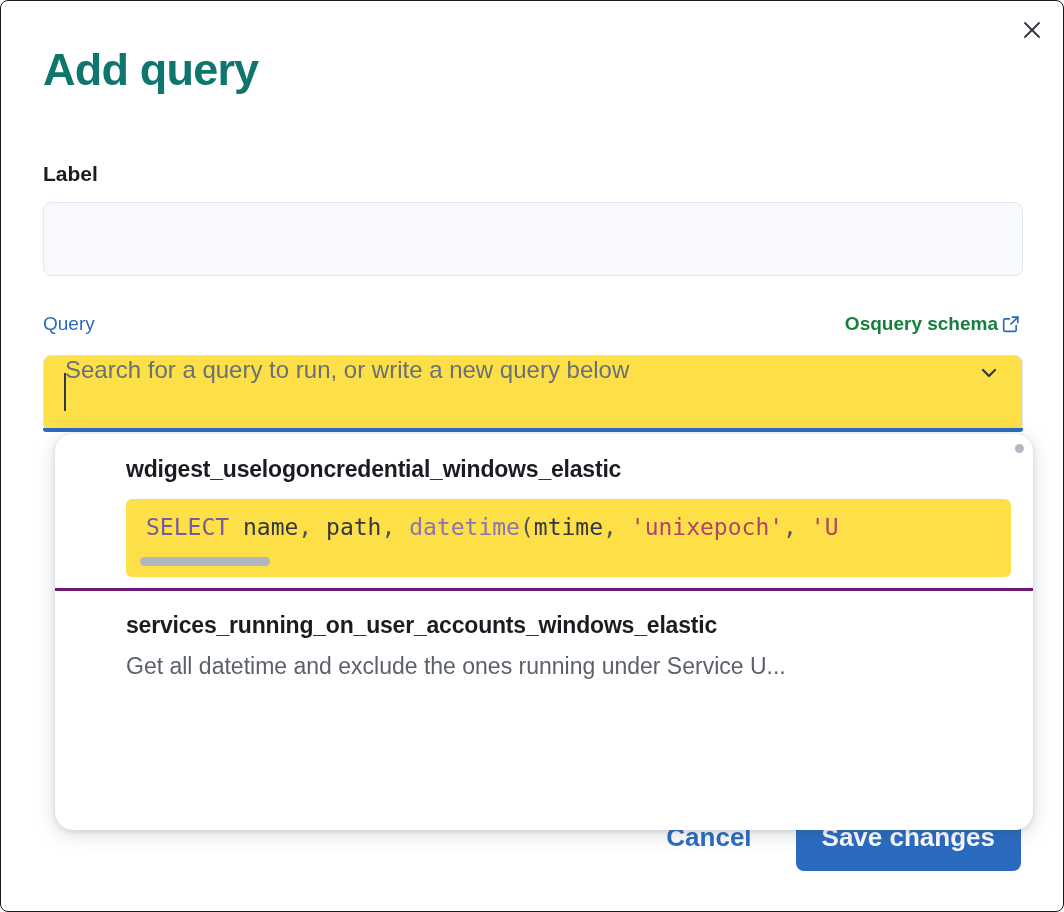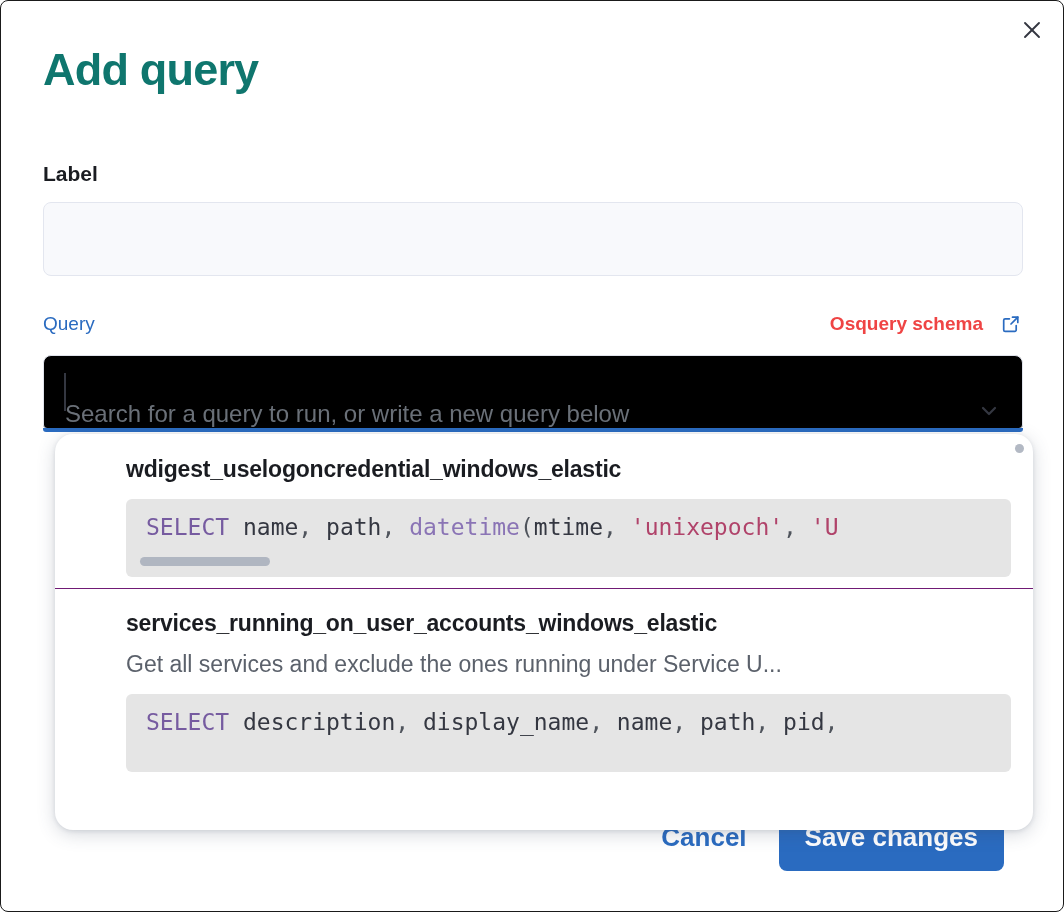--- a/index.html
+++ b/index.html
@@ -90,42 +90,42 @@
     font-size: 19px;
     font-weight: 400;
     color: #2a6bc0;
   }
   .schema-link {
     position: absolute;
     right: 42px;
     top: 312px;
     display: flex;
     align-items: center;
-    gap: 18px;
+    gap: 3px;
     font-size: 19px;
     font-weight: 600;
-    color: #ef4444;
+    color: #15803d;
     text-decoration: none;
     cursor: pointer;
   }
   .schema-link svg { display: block; }
 
   
   .combo-wrap {
     position: absolute;
     left: 42px;
     top: 354px;
     width: 980px;
     height: 74px;
-    background: #000000;
+    background: #fde047;
     border: 1px solid #e0e3eb;
     border-radius: 8px 8px 4px 4px;
     box-sizing: border-box;
     display: flex;
-    align-items: flex-end;
+    align-items: flex-start;
     padding: 0 16px;
   }
   .combo-caret {
     position: absolute;
     left: 63px;
     top: 372px;
     width: 2px;
     height: 38px;
     background: #343741;
   }
@@ -186,38 +186,38 @@
   .opt-list {
     position: absolute;
     inset: 0;
     overflow: hidden;
   }
   .option {
     padding: 22px 22px 0 71px;
     position: relative;
     cursor: pointer;
   }
-  .option + .option { border-top: 1px solid #701a75; margin-top: 11px; padding-top: 21px; }
+  .option + .option { border-top: 3px solid #701a75; margin-top: 11px; padding-top: 21px; }
   .opt-title {
     font-size: 23px;
     font-weight: 700;
     color: #1a1c21;
     letter-spacing: -0.2px;
     white-space: nowrap;
   }
   .opt-desc {
     margin-top: 14px;
     font-size: 23px;
     color: #5b616b;
     white-space: nowrap;
     overflow: hidden;
   }
   .code-block {
     margin-top: 16px;
-    background: #e5e5e5;
+    background: #fde047;
     border-radius: 6px;
     padding: 13px 0 0 0;
     position: relative;
     overflow: hidden;
     height: 78px;
     box-sizing: border-box;
   }
   .code-line {
     font-family: "DejaVu Sans Mono", "Liberation Mono", monospace;
     font-size: 23px;
@@ -236,25 +236,25 @@
     bottom: 11px;
     width: 130px;
     height: 9px;
     background: #b0b6c1;
     border-radius: 5px;
   }
 
   
   .footer {
     position: absolute;
-    right: 59px;
+    right: 42px;
     bottom: 40px;
     display: flex;
     align-items: center;
-    gap: 16px;
+    gap: 28px;
     z-index: 5;
   }
   .btn-cancel {
     font-size: 26px;
     font-weight: 600;
     color: #2a6bc0;
     background: none;
     border: none;
     cursor: pointer;
     font-family: "Liberation Sans", sans-serif;
@@ -323,21 +323,18 @@
     <div class="opt-list" id="opt-list">
         <div class="option">
           <div class="opt-title">wdigest_uselogoncredential_windows_elastic</div>
           <div class="code-block">
             <div class="code-line"><span class="tok-kw">SELECT</span><span> name</span><span class="tok-punc">,</span><span> path</span><span class="tok-punc">,</span><span> </span><span class="tok-fn">datetime</span><span class="tok-punc">(</span><span>mtime</span><span class="tok-punc">,</span><span> </span><span class="tok-str">'unixepoch'</span><span class="tok-punc">,</span><span> </span><span class="tok-str">'U</span></div>
             <div class="code-scrollbar"></div>
           </div>
         </div>
         <div class="option">
           <div class="opt-title">services_running_on_user_accounts_windows_elastic</div>
-          <div class="opt-desc">Get all services and exclude the ones running under Service U...</div>
-          <div class="code-block">
-            <div class="code-line"><span class="tok-kw">SELECT</span><span> description</span><span class="tok-punc">,</span><span> display_name</span><span class="tok-punc">,</span><span> name</span><span class="tok-punc">,</span><span> path</span><span class="tok-punc">,</span><span> pid</span><span class="tok-punc">,</span></div>
-          </div>
+          <div class="opt-desc">Get all datetime and exclude the ones running under Service U...</div>
         </div>
       </div>
   </div>
 
 </div>
 
 </body></html>

